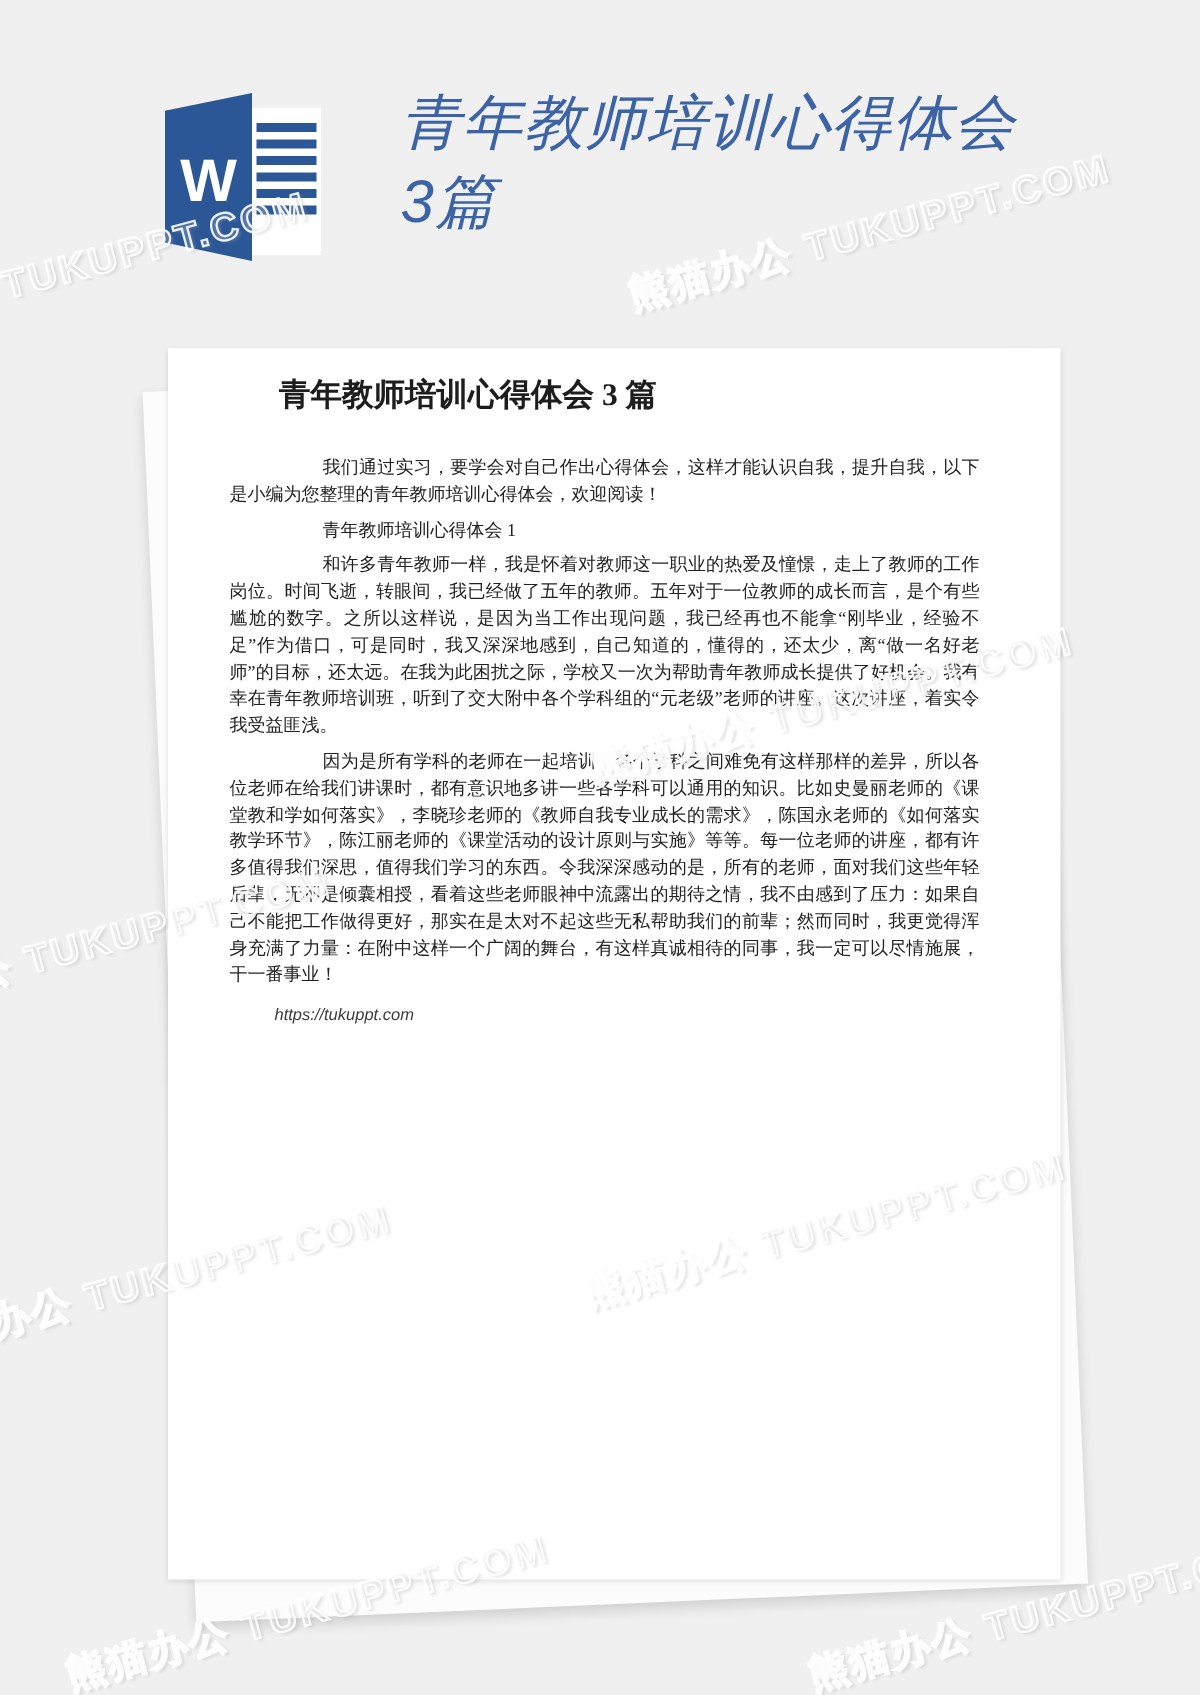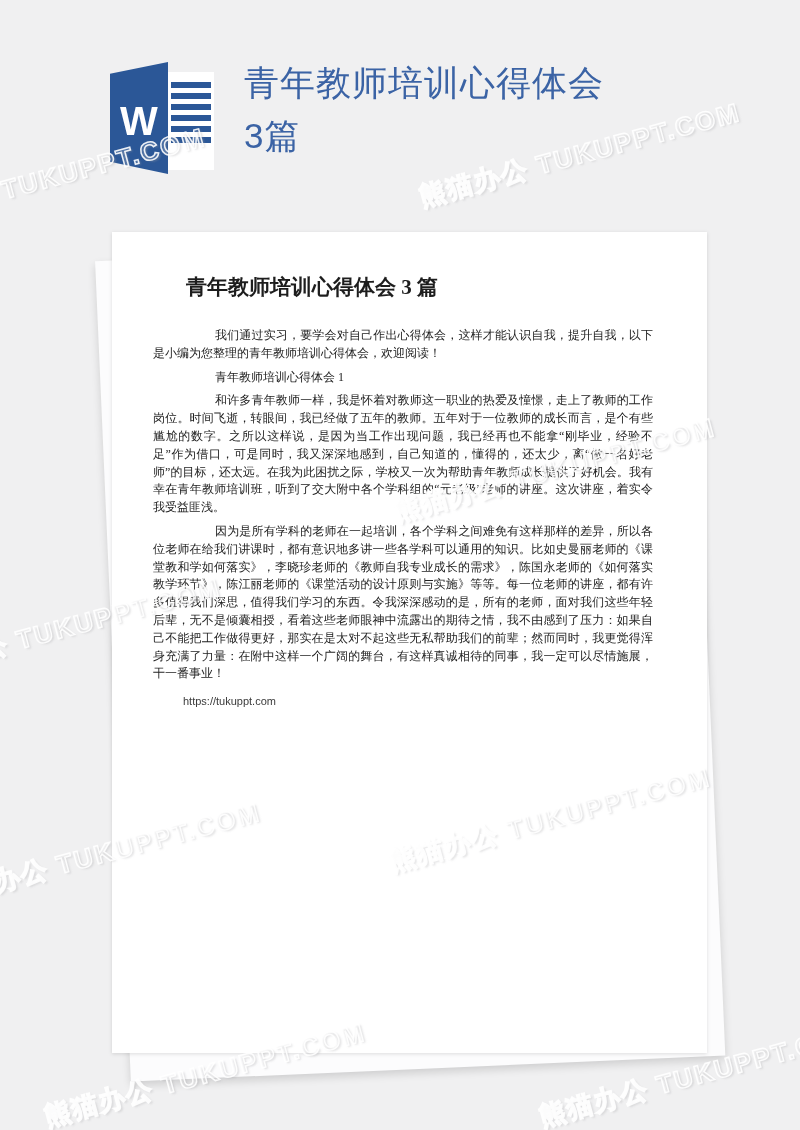--- a/index.html
+++ b/index.html
@@ -34,55 +34,56 @@
     position:absolute; left:0; top:0; width:58px; height:112px;
     background:var(--word_blue);
     clip-path:polygon(0 10.5%, 100% 0, 100% 100%, 0 89%);
     display:flex; align-items:center; justify-content:center;
   }
   .word-cover span{
     color:#fff; font-weight:bold; font-size:40px;
     font-family:"Liberation Sans", sans-serif; margin-top:6px;
   }
   .page-title{
-    position:absolute; left:244px; top:56px; width:470px;
+    position:absolute; left:267px; top:56px; width:470px;
     margin:0; font-weight:400; color:var(--title_blue);
-    font-size:35px; line-height:53px; letter-spacing:1px;
+    font-size:40px; line-height:53px; letter-spacing:1px;
     font-family:"Liberation Sans", sans-serif;
+    font-style:italic;
   }
 
   
   .page-stack{ position:absolute; left:112px; top:232px; width:595px; height:821px; }
   .page-behind{
     position:absolute; left:0; top:0; width:595px; height:821px;
     background:#fcfcfd;
     transform:rotate(-2.5deg) translateY(16px);
     box-shadow:0 4px 9px rgba(0,0,0,0.14);
   }
   .page{
     position:absolute; left:0; top:0; width:595px; height:821px;
     background:#ffffff;
     box-shadow:0 1px 4px rgba(0,0,0,0.13);
-    padding:42px 54px 0 41px;
+    padding:18px 54px 0 41px;
   }
   .doc-heading{
     margin:0 0 26px 33px;
     font-family:"Liberation Serif","DejaVu Serif",serif;
     font-weight:bold; font-size:21px; line-height:27px; color:#1d1d1d;
   }
   .doc-body{
     font-family:"Liberation Serif","DejaVu Serif",serif;
     font-size:12px; line-height:17.8px; color:var(--body_text);
     text-align:justify;
   }
   .doc-body p{ margin:0 0 6px 0; text-indent:62px; }
   .footer-url{
     margin:12px 0 0 30px;
     font-family:"Liberation Sans", sans-serif;
-    font-size:11px; color:#3a3a3a;
+    font-size:11px; color:#3a3a3a;font-style:italic;
   }
 
   
   .wm{
     position:absolute; z-index:40; pointer-events:none;
     font-family:"Liberation Sans", sans-serif;
     font-weight:bold; font-size:26px; letter-spacing:2px;
     white-space:nowrap;
     color:rgba(255,255,255,0.14);
     -webkit-text-stroke:1.5px rgba(255,255,255,0.9);

